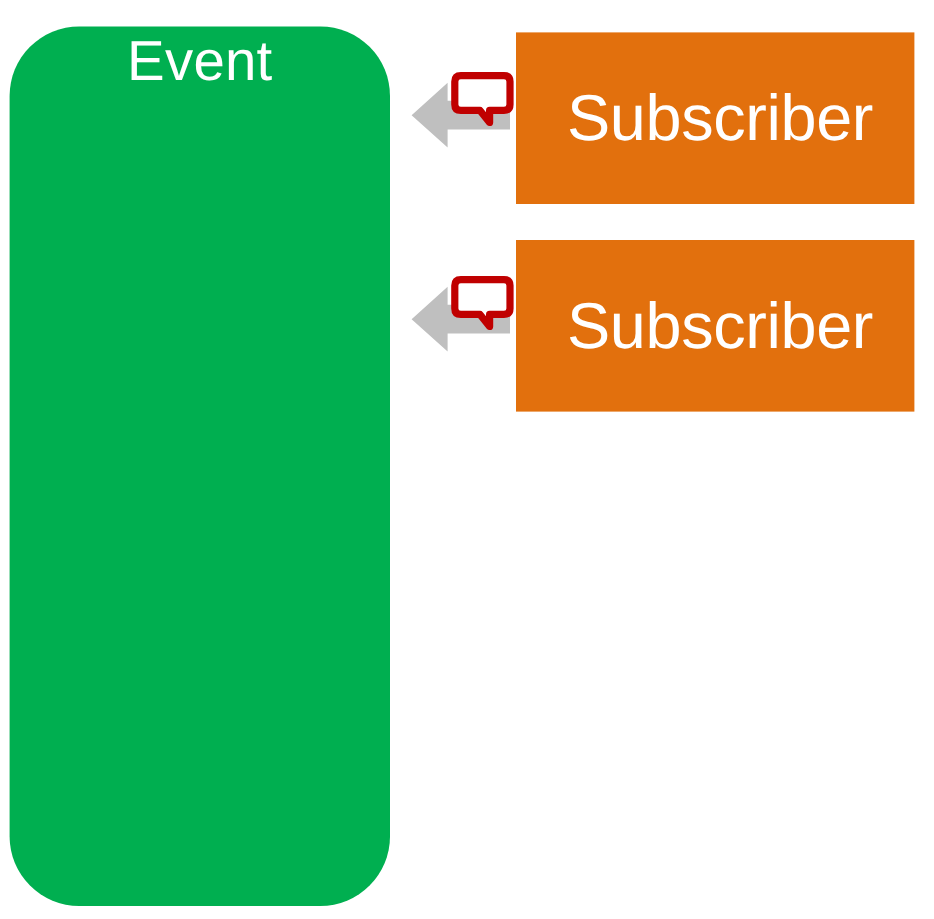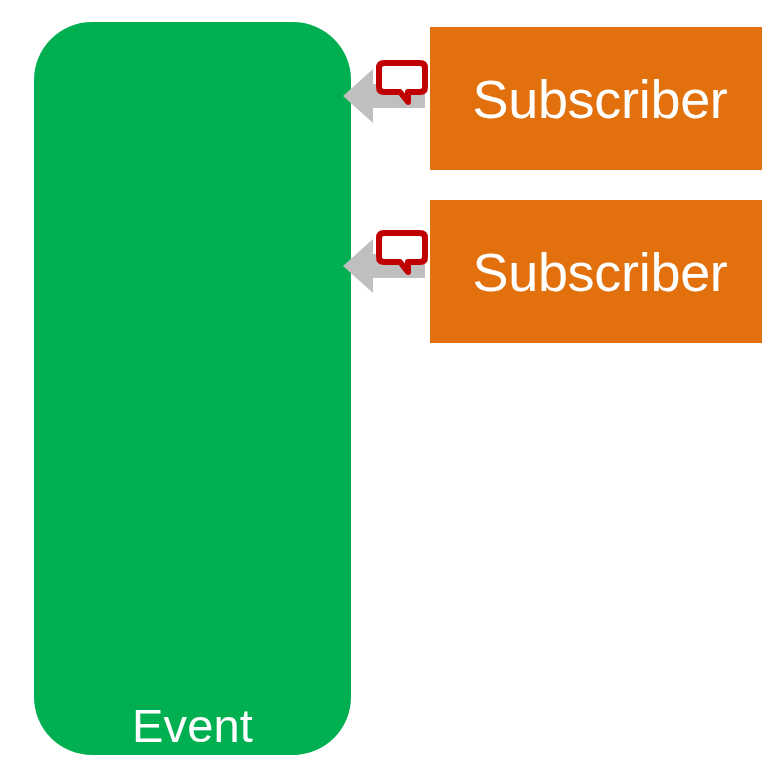--- a/index.html
+++ b/index.html
@@ -15,30 +15,30 @@
     position: relative;
     width: 778px;
     height: 766px;
     background: #ffffff;
     overflow: hidden;
   }
 
   
   .event-system {
     position: absolute;
-    left: 34px;
+    left: 8px;
     top: 22px;
     width: 317px;
     height: 733px;
     background: #00AF50;
     border-radius: 58px;
     display: flex;
     flex-direction: column;
     align-items: center;
-    justify-content: flex-end;
+    justify-content: flex-start;
     box-sizing: border-box;
     gap: 24px;
   }
   .event-system-label {
     color: #ffffff;
     font-family: "Liberation Sans", sans-serif;
     font-size: 47px;
     font-weight: 400;
     line-height: 1.24;
     text-align: center;

